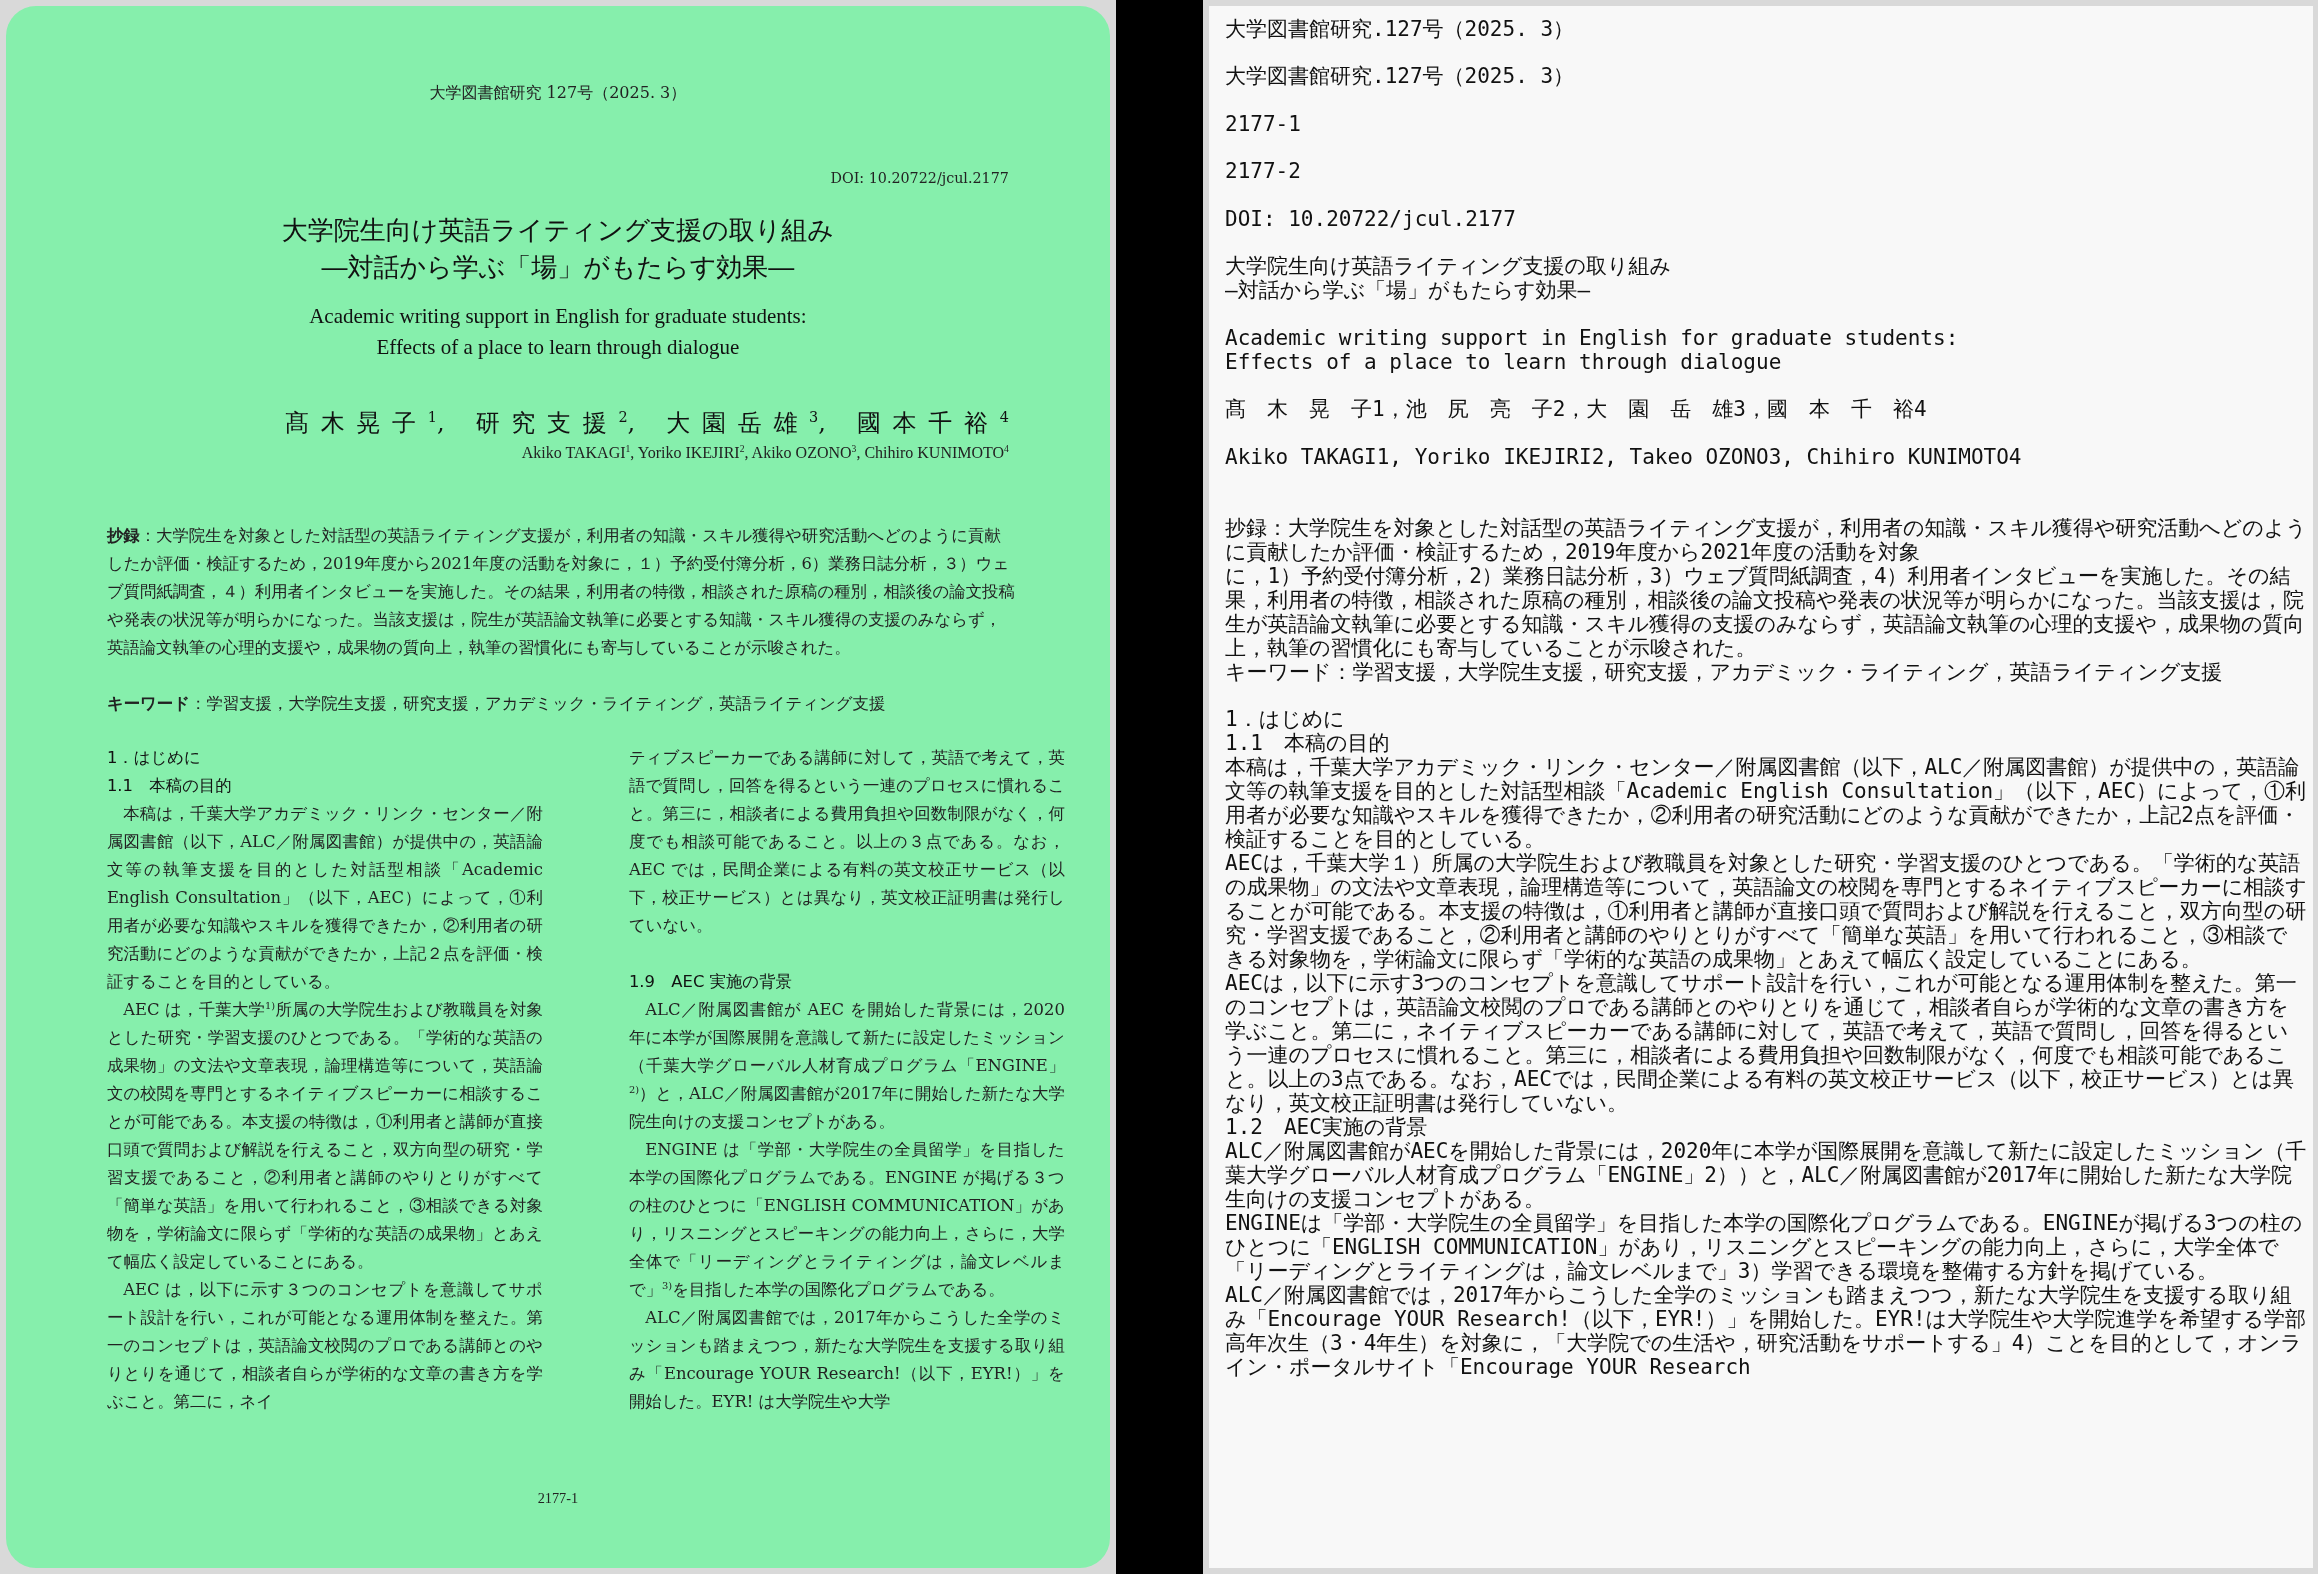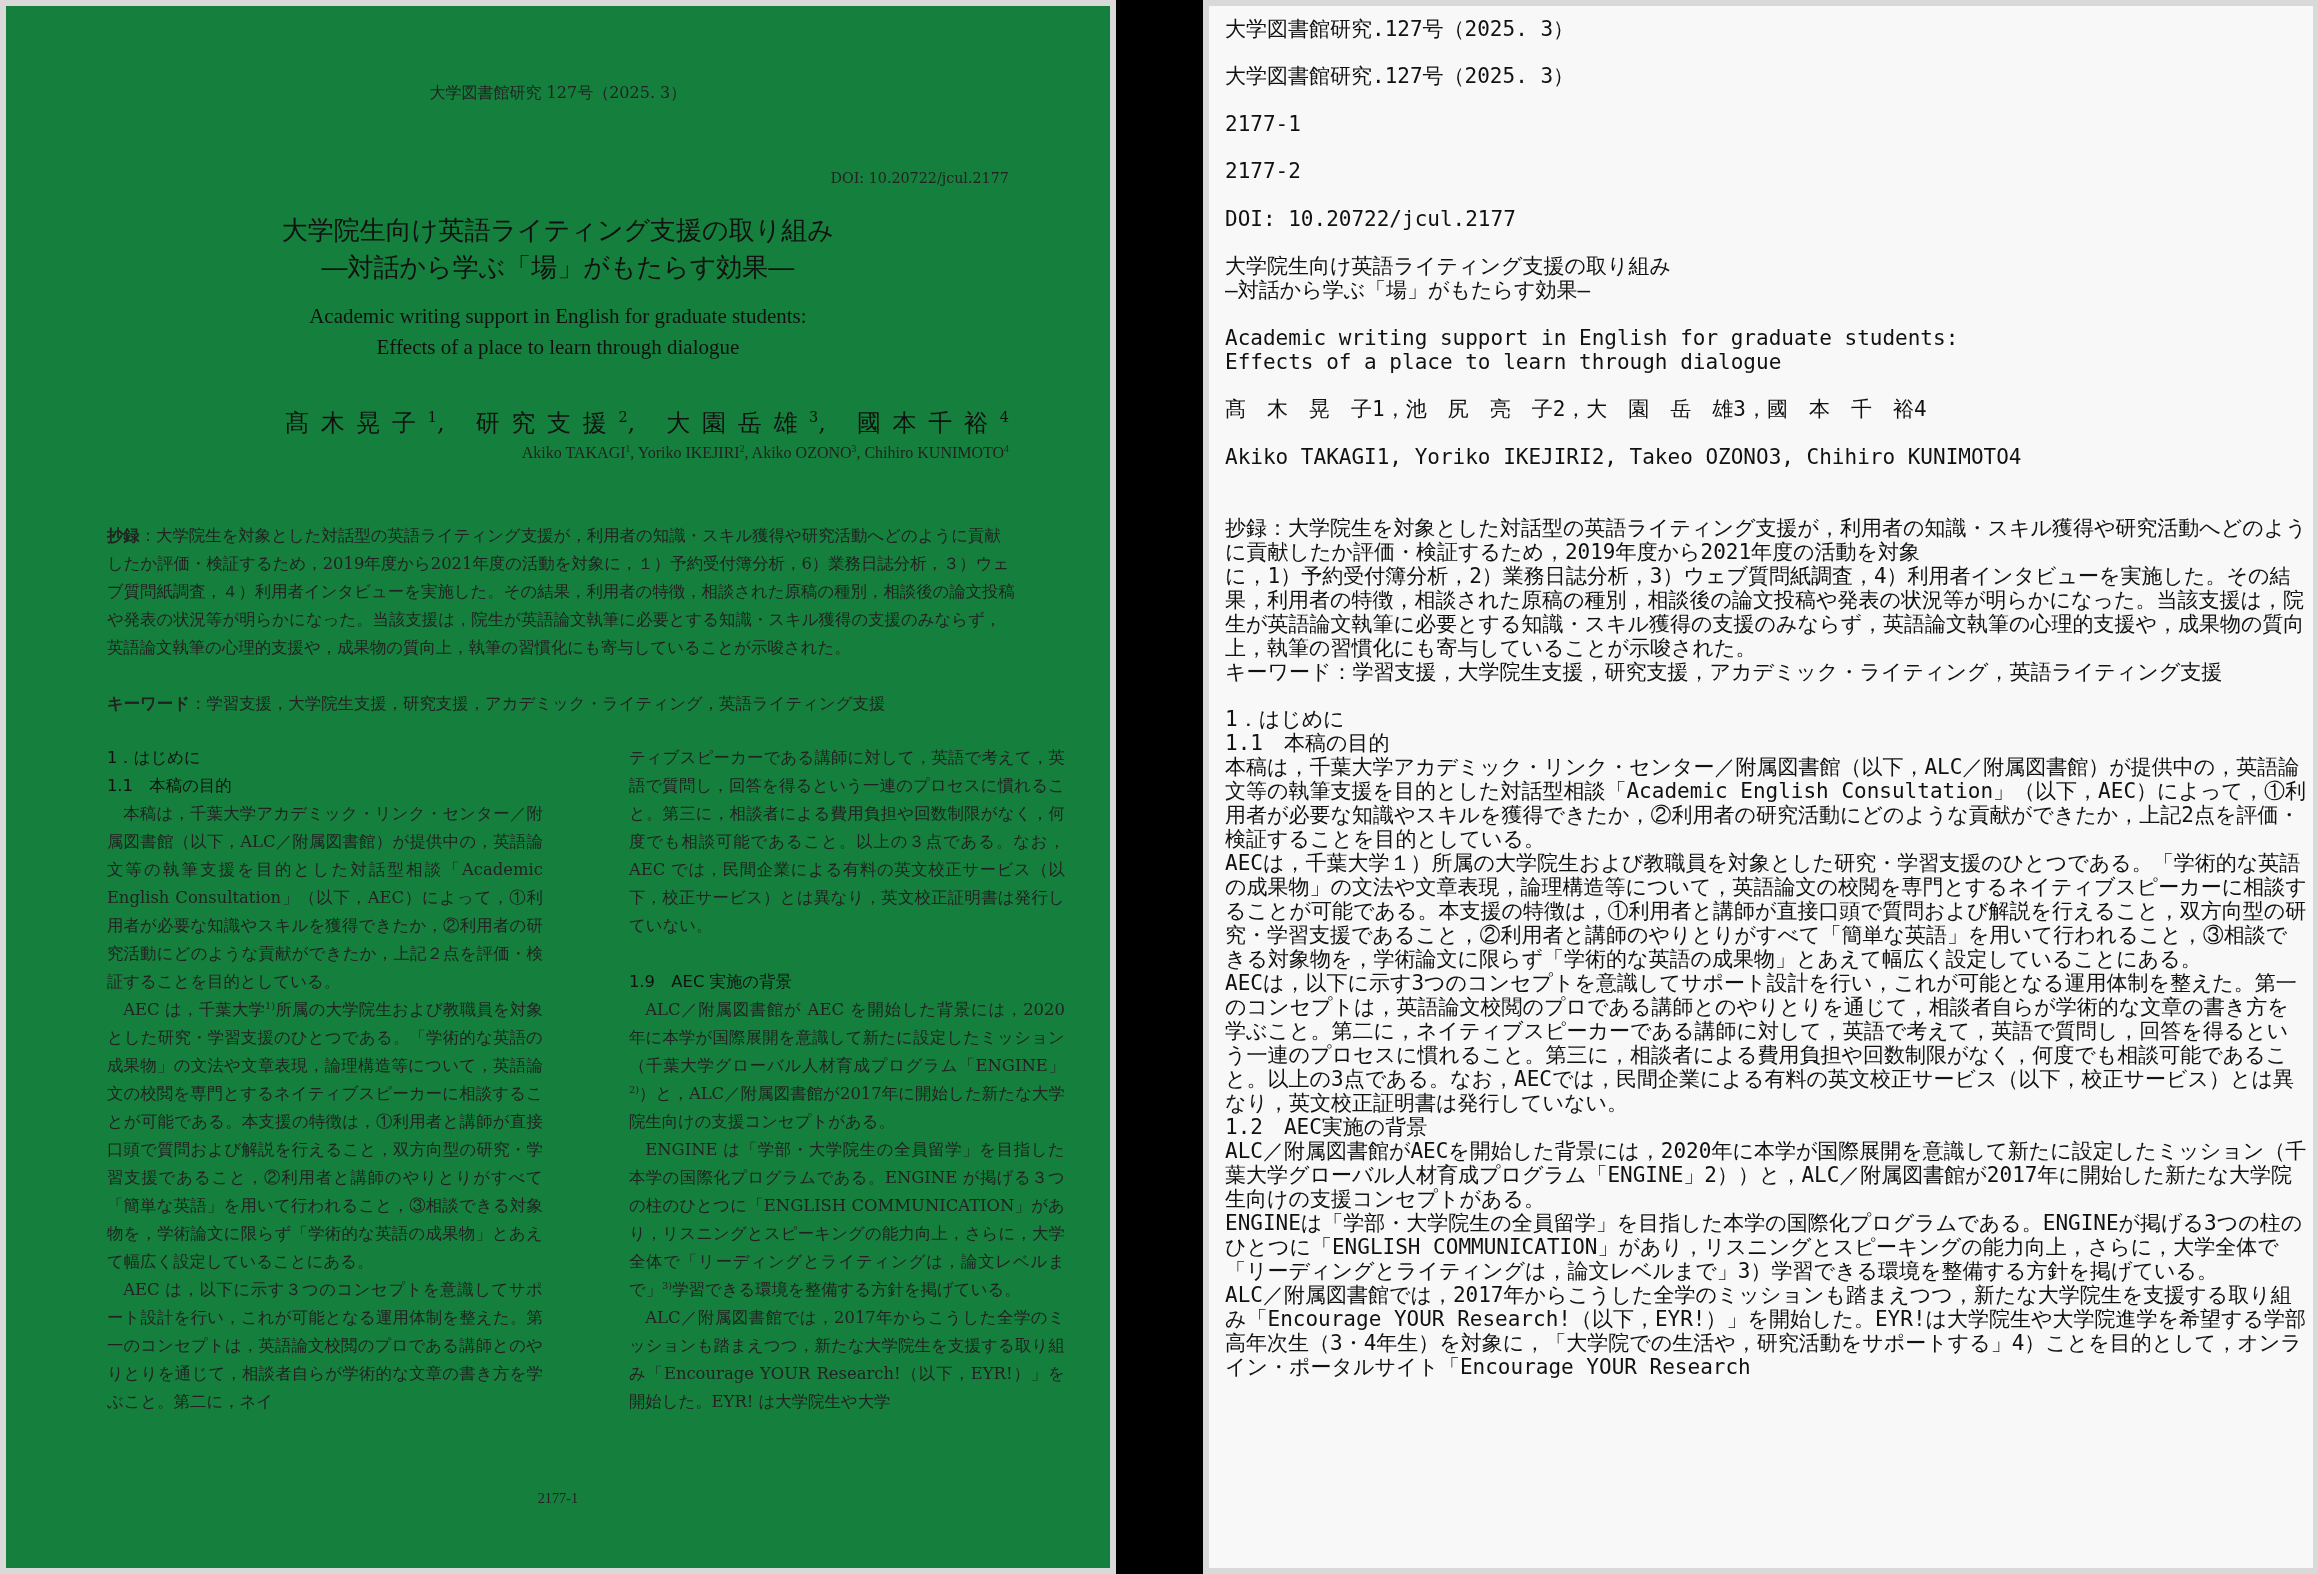--- a/index.html
+++ b/index.html
@@ -2,21 +2,22 @@
 <html style="font-size:13.4px"><head>
 <meta charset="utf-8">
 <style>
   * { box-sizing: border-box; margin: 0; padding: 0; }
   html, body { width: 2319px; height: 1575px; overflow: hidden; background: #d9d9d9; }
   body { position: relative; font-family: "DejaVu Serif", serif; color: #111; }
 
   
   #pdf-page {
     position: absolute; left: 5.9px; top: 5.9px; width: 1104px; height: 1562px;
-    background: #15803d;
+    background: #86efac;
+    border-radius: 30px;
   }
   .pdf-abs { position: absolute; }
   #journal-header { left: 0; width: 1104px; top: 77px; text-align: center; font-size: 16px; color: #222; }
   #doi { right: 101px; top: 164px; font-size: 14.3px; color: #222; }
   #title-ja { left: 0; width: 1104px; top: 206px; text-align: center; font-size: 26px; line-height: 37px; color: #111; }
   #title-en { left: 0; width: 1104px; top: 295px; text-align: center; font-size: 21px; line-height: 31px; color: #111; font-family: "Liberation Serif", serif; }
   #authors-ja { right: 101px; top: 401px; font-size: 24px; letter-spacing: 11.7px; color: #111; }
   #authors-en { right: 101px; top: 438px; font-size: 16px; font-family: "Liberation Serif", serif; color: #222; }
   sup { font-size: 60%; vertical-align: super; line-height: 0; letter-spacing: 0; }
 
@@ -90,21 +91,21 @@
     <p class="para">本稿は，千葉大学アカデミック・リンク・センター／附属図書館（以下，ALC／附属図書館）が提供中の，英語論文等の執筆支援を目的とした対話型相談「Academic English Consultation」（以下，AEC）によって，①利用者が必要な知識やスキルを獲得できたか，②利用者の研究活動にどのような貢献ができたか，上記２点を評価・検証することを目的としている。</p>
     <p class="para"><span>AEC は，千葉大学</span><sup>1)</sup><span>所属の大学院生および教職員を対象とした研究・学習支援のひとつである。「学術的な英語の成果物」の文法や文章表現，論理構造等について，英語論文の校閲を専門とするネイティブスピーカーに相談することが可能である。本支援の特徴は，①利用者と講師が直接口頭で質問および解説を行えること，双方向型の研究・学習支援であること，②利用者と講師のやりとりがすべて「簡単な英語」を用いて行われること，③相談できる対象物を，学術論文に限らず「学術的な英語の成果物」とあえて幅広く設定していることにある。</span></p>
     <p class="para">AEC は，以下に示す３つのコンセプトを意識してサポート設計を行い，これが可能となる運用体制を整えた。第一のコンセプトは，英語論文校閲のプロである講師とのやりとりを通じて，相談者自らが学術的な文章の書き方を学ぶこと。第二に，ネイ</p>
   </div>
 
   <div id="col-right" class="col">
     <p>ティブスピーカーである講師に対して，英語で考えて，英語で質問し，回答を得るという一連のプロセスに慣れること。第三に，相談者による費用負担や回数制限がなく，何度でも相談可能であること。以上の３点である。なお，AEC では，民間企業による有料の英文校正サービス（以下，校正サービス）とは異なり，英文校正証明書は発行していない。</p>
     <div class="gap"></div>
     <div class="sec-h">1.9　AEC 実施の背景</div>
     <p class="para"><span>ALC／附属図書館が AEC を開始した背景には，2020年に本学が国際展開を意識して新たに設定したミッション（千葉大学グローバル人材育成プログラム「ENGINE」</span><sup>2)</sup><span>）と，ALC／附属図書館が2017年に開始した新たな大学院生向けの支援コンセプトがある。</span></p>
-    <p class="para"><span>ENGINE は「学部・大学院生の全員留学」を目指した本学の国際化プログラムである。ENGINE が掲げる３つの柱のひとつに「ENGLISH COMMUNICATION」があり，リスニングとスピーキングの能力向上，さらに，大学全体で「リーディングとライティングは，論文レベルまで」</span><sup>3)</sup><span>学習できる環境を整備する方針を掲げている。</span></p>
+    <p class="para"><span>ENGINE は「学部・大学院生の全員留学」を目指した本学の国際化プログラムである。ENGINE が掲げる３つの柱のひとつに「ENGLISH COMMUNICATION」があり，リスニングとスピーキングの能力向上，さらに，大学全体で「リーディングとライティングは，論文レベルまで」</span><sup>3)</sup><span>を目指した本学の国際化プログラムである。</span></p>
     <p class="para">ALC／附属図書館では，2017年からこうした全学のミッションも踏まえつつ，新たな大学院生を支援する取り組み「Encourage YOUR Research!（以下，EYR!）」を開始した。EYR! は大学院生や大学</p>
   </div>
 
   <div id="page-number" class="pdf-abs">2177-1</div>
 </div>
 
 <div id="divider"></div>
 
 <div id="text-panel">
   <div class="tp-line">大学図書館研究.127号（2025. 3）</div>

